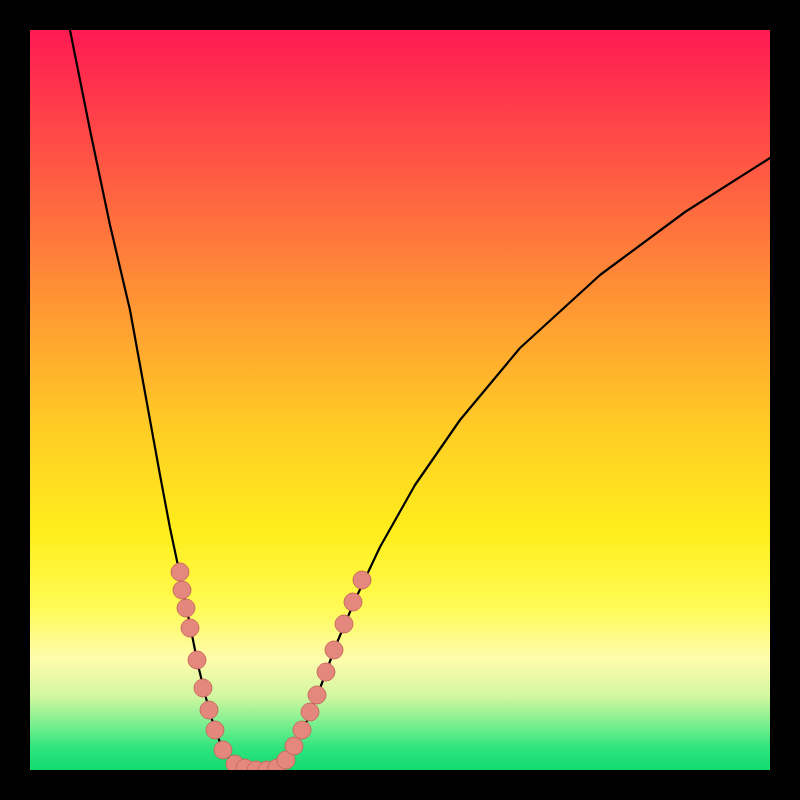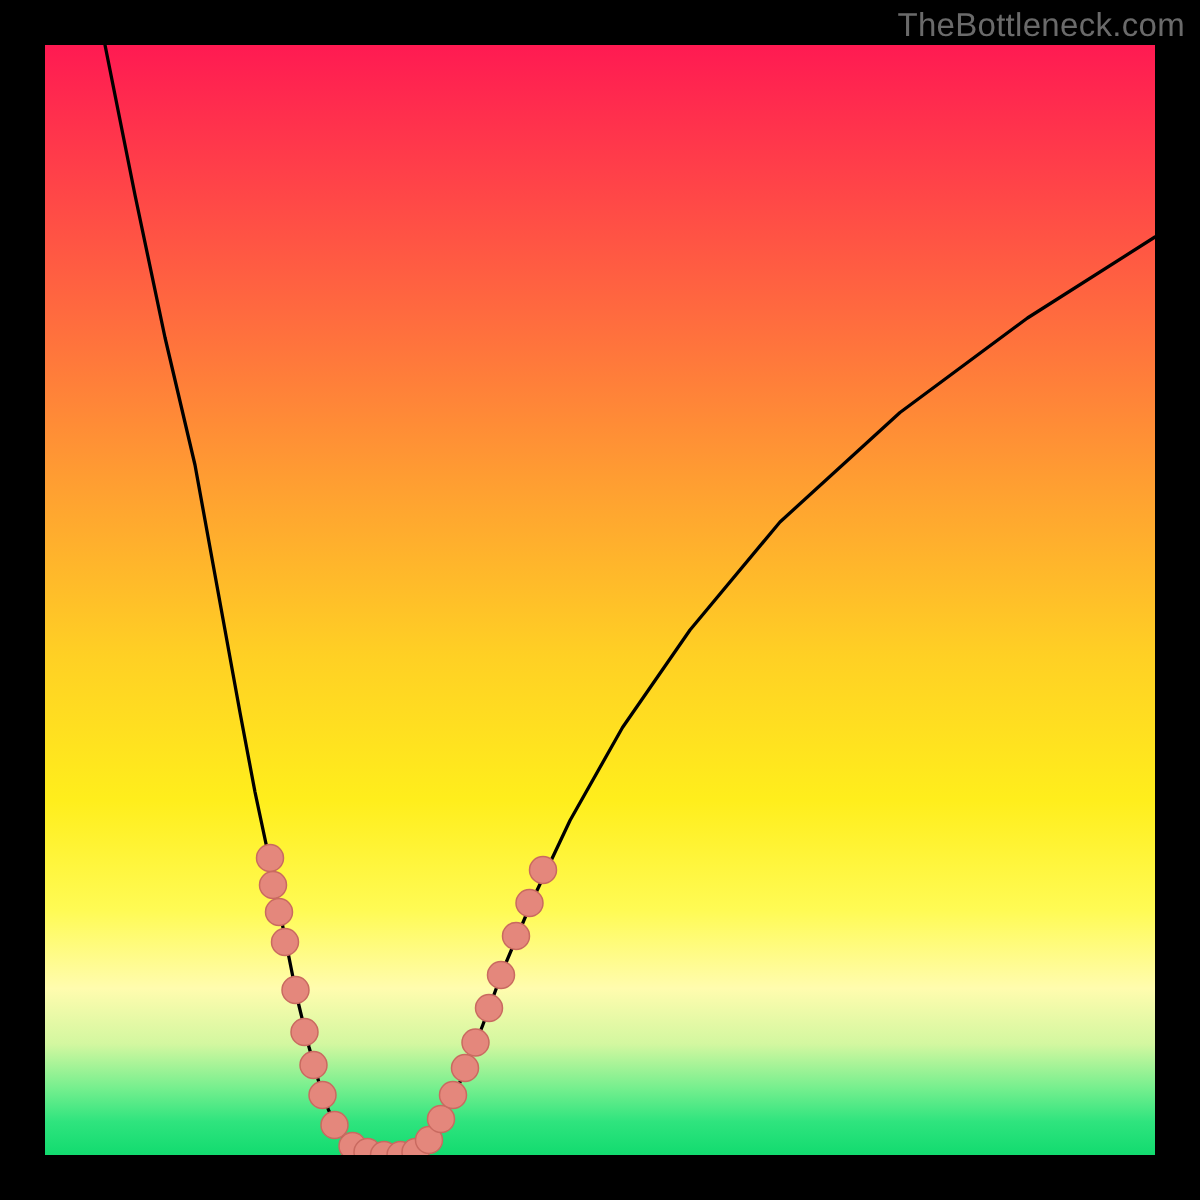--- a/index.html
+++ b/index.html
@@ -74,14 +74,13 @@
         <circle cx="272" cy="700" r="9" fill="#e4877c" stroke="#c96a60" stroke-width="1"></circle>
         <circle cx="280" cy="682" r="9" fill="#e4877c" stroke="#c96a60" stroke-width="1"></circle>
         <circle cx="287" cy="665" r="9" fill="#e4877c" stroke="#c96a60" stroke-width="1"></circle>
         <circle cx="296" cy="642" r="9" fill="#e4877c" stroke="#c96a60" stroke-width="1"></circle>
         <circle cx="304" cy="620" r="9" fill="#e4877c" stroke="#c96a60" stroke-width="1"></circle>
         <circle cx="314" cy="594" r="9" fill="#e4877c" stroke="#c96a60" stroke-width="1"></circle>
         <circle cx="323" cy="572" r="9" fill="#e4877c" stroke="#c96a60" stroke-width="1"></circle>
         <circle cx="332" cy="550" r="9" fill="#e4877c" stroke="#c96a60" stroke-width="1"></circle>
       </svg>
   </div>
-  <div class="watermark">TheBottleneck.com</div>
 </div>
 
 </body></html>

